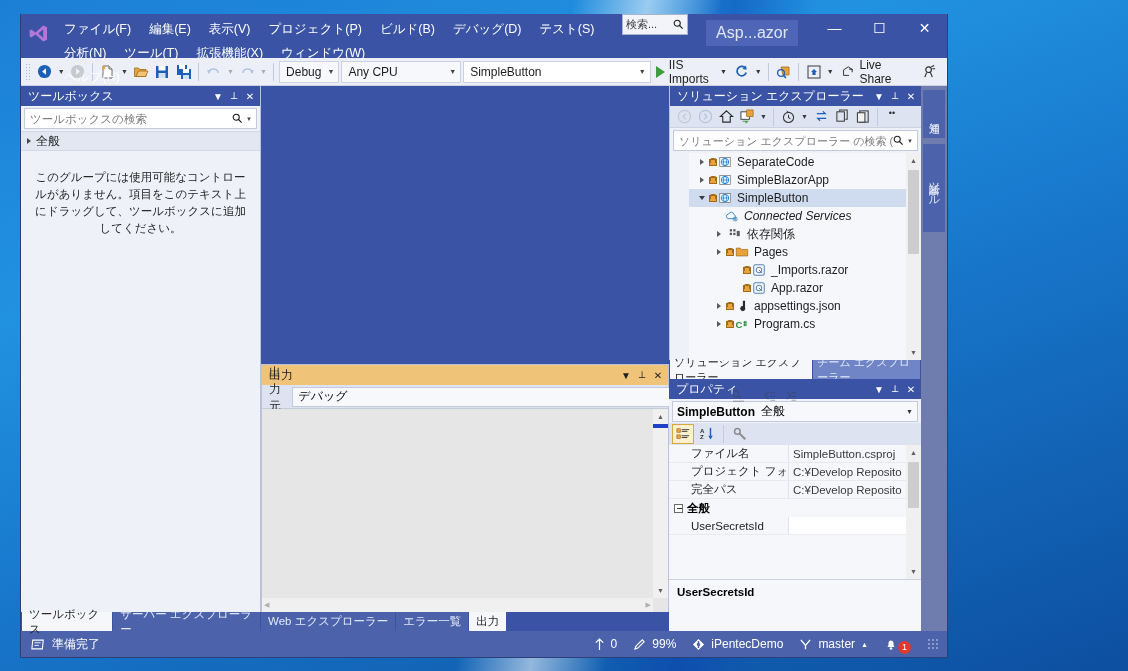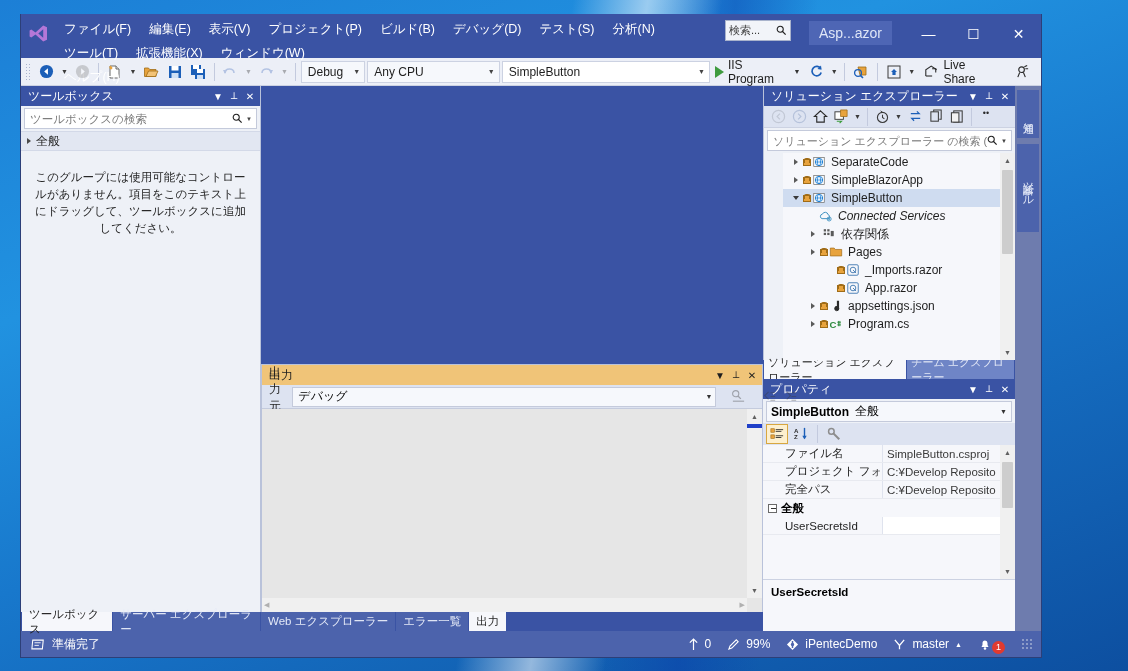--- a/index.html
+++ b/index.html
@@ -10,34 +10,34 @@
     background:linear-gradient(160deg,#1c7fd6 0%,#1e8ddd 25%,#2596e4 45%,#1a6fc4 70%,#0f4e9e 100%);
     position:relative;
   }
   
   .wallpaper{position:absolute;inset:0;
     background:
       linear-gradient(100deg, rgba(255,255,255,0) 46%, rgba(255,255,255,.55) 52%, rgba(255,255,255,0) 58%),
       linear-gradient(95deg, rgba(0,40,120,0) 55%, rgba(10,60,170,.45) 62%, rgba(0,40,120,0) 69%),
       linear-gradient(160deg,#1c7fd6 0%,#2192e0 30%,#1878cc 55%,#0d4fa0 100%);
   }
-  .vs-window{position:absolute;left:20px;top:14px;width:1022px;height:644px;
+  .vs-window{position:absolute;left:20px;top:14px;width:928px;height:644px;
     background:#8b5cf6;border:1px solid #2c3f78;border-top:none;display:flex;flex-direction:column;}
 
   
   .titlebar{height:44px;background:#3a53a4;display:flex;align-items:flex-start;position:relative;flex:none;}
   .vs-logo{width:34px;height:30px;display:flex;align-items:center;justify-content:center;margin-top:4px;}
   .menu-area{flex:1;padding-top:3px;}
   .menu-row{display:flex;flex-wrap:wrap;}
   .menu-item{color:#fff;padding:4px 9px 4px 9px;font-size:12.5px;line-height:16px;white-space:nowrap;cursor:default;}
-  .title-right{display:flex;align-items:flex-start;padding-top:6px;}
+  .title-right{display:flex;align-items:flex-start;padding-top:0;}
   .qsearch{width:66px;height:21px;background:#f2f4f9;border:1px solid #a9b3cc;display:flex;align-items:center;
      padding:0 3px;font-size:11px;color:#555;gap:2px;}
   .qsearch .t{flex:1;overflow:hidden;white-space:nowrap;color:#3a3a3a;font-size:11px;}
-  .winlabel{color:#dfe6f7;font-size:14px;padding:4px 10px;background:#4e66b5;margin-left:18px;margin-top:1px;}
+  .winlabel{color:#dfe6f7;font-size:16px;padding:4px 10px;background:#4e66b5;margin-left:18px;margin-top:6px;}
   .wbtns{display:flex;margin-left:14px;}
   .wbtn{width:45px;height:28px;display:flex;align-items:center;justify-content:center;color:#fff;font-size:14px;cursor:default;}
 
   
   .toolbar{height:28px;background:#eceff7;border-bottom:1px solid #ccd2e2;display:flex;align-items:center;
     padding:0 4px;gap:2px;flex:none;}
   .grip{width:7px;height:18px;background-image:radial-gradient(#9aa4c2 40%,transparent 41%);
     background-size:3px 3px;opacity:.8;margin-right:2px;}
   .tbtn{width:22px;height:22px;display:flex;align-items:center;justify-content:center;border:1px solid transparent;cursor:default;}
   .tbtn.dis{opacity:.38;}
@@ -270,21 +270,21 @@
     <div class="combo" style="width:136px">
       <span class="cv">Any CPU</span>
       <span class="ca">▼</span>
     </div>
     <div class="combo" style="width:214px;background:#fff">
       <span class="cv">SimpleButton</span>
       <span class="ca">▼</span>
     </div>
     <div class="runbtn">
       <span class="play"></span>
-      <span class="runtxt">IIS Program</span>
+      <span class="runtxt">IIS Imports</span>
       <span class="ca" style="font-size:7px;color:#333">▼</span>
     </div>
     <div class="tbtn">
       <svg width="15" height="15" viewBox="0 0 16 16">
           <path d="M12.5 5 A5 5 0 1 0 13 9" fill="none" stroke="#1c5fb8" stroke-width="1.8"></path>
           <path d="M12.8 1.5 L13.4 6 L9 5.2 Z" fill="#1c5fb8"></path>
         </svg>
     </div>
     <div class="tcaret">▼</div>
     <div class="tsep"></div>

